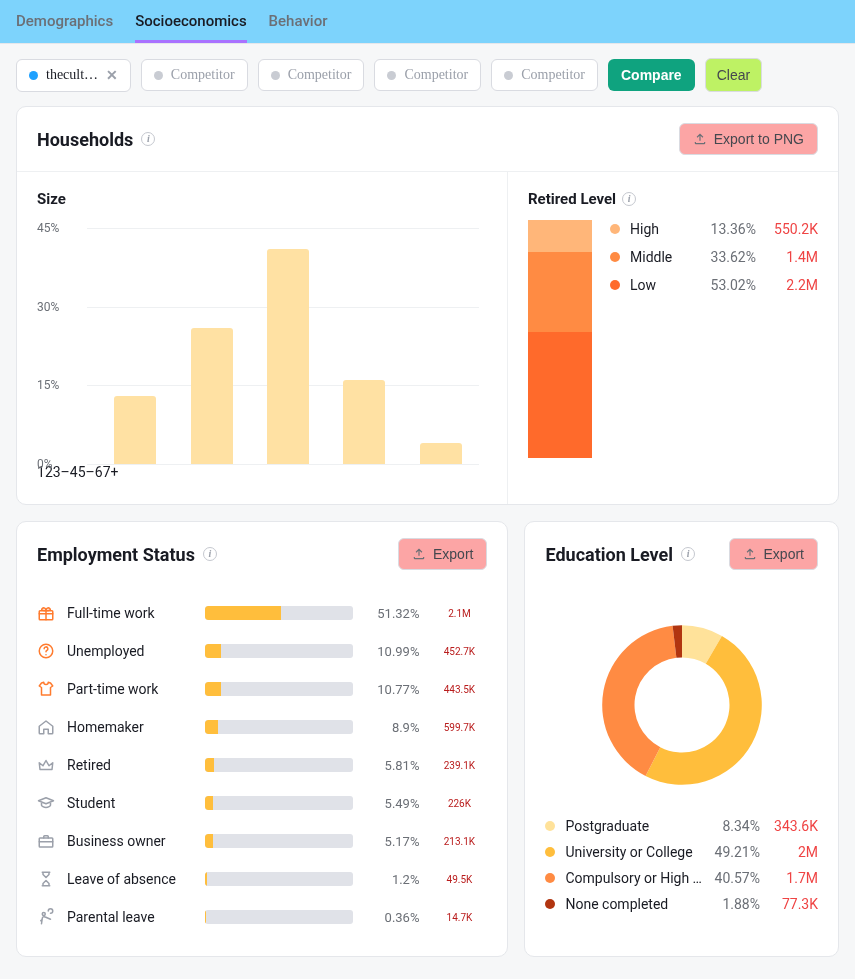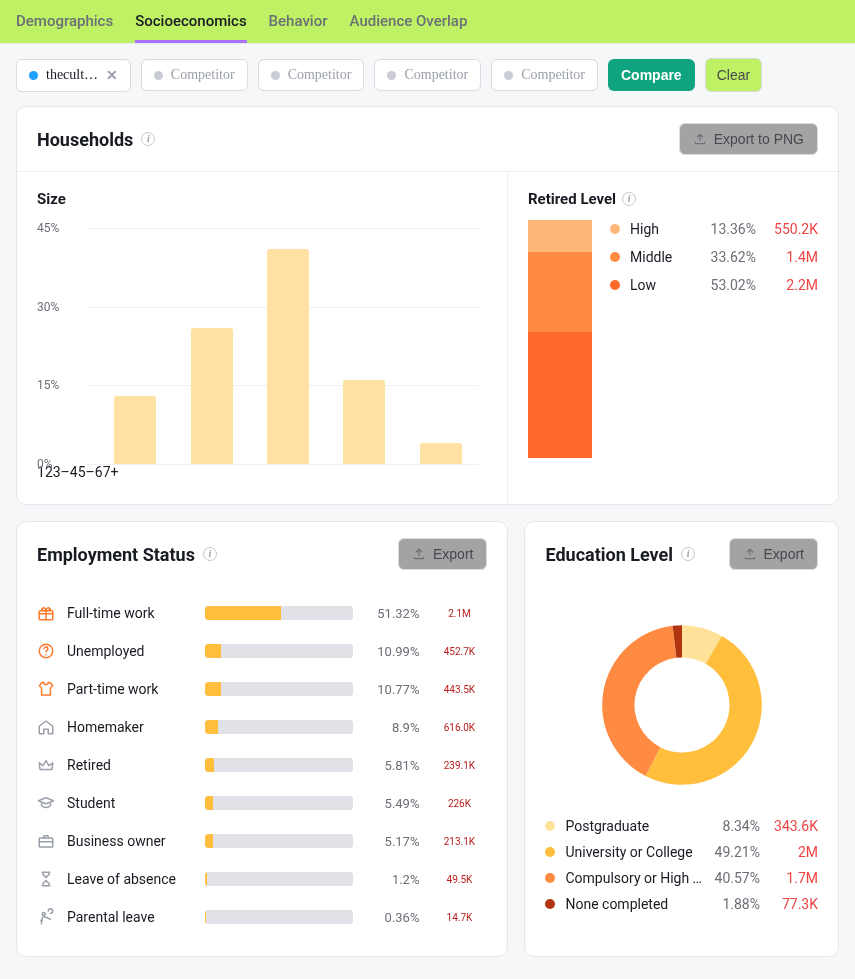--- a/index.html
+++ b/index.html
@@ -9,21 +9,21 @@
     color: #191b23;
     font-size: 14px;
     width: 855px;
   }
   
   .tabs {
     display: flex;
     gap: 22px;
     padding: 12px 16px 0 16px;
     border-bottom: 1px solid #e5e7eb;
-    background: #bef264;
+    background: #7dd3fc;
   }
   .tab {
     padding-bottom: 10px;
     color: #6b6f76;
     font-size: 15px;
     font-weight: 500;
     cursor: pointer;
     border-bottom: 3px solid transparent;
   }
   .tab.active {
@@ -108,21 +108,21 @@
     text-align: center;
     font-weight: 600;
     font-style: italic;
     font-family: Georgia, serif;
   }
   .export-btn {
     display: flex;
     align-items: center;
     gap: 7px;
     border: 1px solid #d9dbe1;
-    background: #a3a3a3;
+    background: #fca5a5;
     border-radius: 6px;
     padding: 7px 13px;
     font-size: 14px;
     color: #45484f;
     cursor: pointer;
   }
   .export-icon {
     width: 14px; height: 14px;
     stroke: #6b6f76; stroke-width: 2; fill: none;
   }
@@ -288,21 +288,20 @@
   .edu-legend .legend-row .lpct { width: 58px; }
   .edu-legend .legend-row .lval { width: 58px; }
 </style>
 </head>
 <body>
 
 <div class="tabs">
   <div class="tab">Demographics</div>
   <div class="tab active">Socioeconomics</div>
   <div class="tab">Behavior</div>
-  <div class="tab">Audience Overlap</div>
 </div>
 
 <div class="pill-row">
   <div class="pill selected">
     <span class="dot"></span>
     <span>thecult…</span>
     <span class="x">✕</span>
   </div>
   <div class="pill">
       <span class="dot"></span>
@@ -448,21 +447,21 @@
         </div>
         <div class="emp-row">
           <svg class="emp-icon" viewBox="0 0 24 24">
             <path d="M3 11l9-7 9 7v9a1 1 0 0 1-1 1h-5v-6h-6v6H4a1 1 0 0 1-1-1v-9z" stroke="#9ba0aa" stroke-width="2" fill="none" stroke-linecap="round" stroke-linejoin="round"></path>
           </svg>
           <span class="ename">Homemaker</span>
           <span class="emp-bar-wrap">
             <span class="emp-bar-fill" style="width:8.9%"></span>
           </span>
           <span class="epct">8.9%</span>
-          <span class="eval">616.0K</span>
+          <span class="eval">599.7K</span>
         </div>
         <div class="emp-row">
           <svg class="emp-icon" viewBox="0 0 24 24">
             <path d="M4 18h16M4 18l-1-9 5 4 4-7 4 7 5-4-1 9" stroke="#9ba0aa" stroke-width="2" fill="none" stroke-linecap="round" stroke-linejoin="round"></path>
           </svg>
           <span class="ename">Retired</span>
           <span class="emp-bar-wrap">
             <span class="emp-bar-fill" style="width:5.81%"></span>
           </span>
           <span class="epct">5.81%</span>

